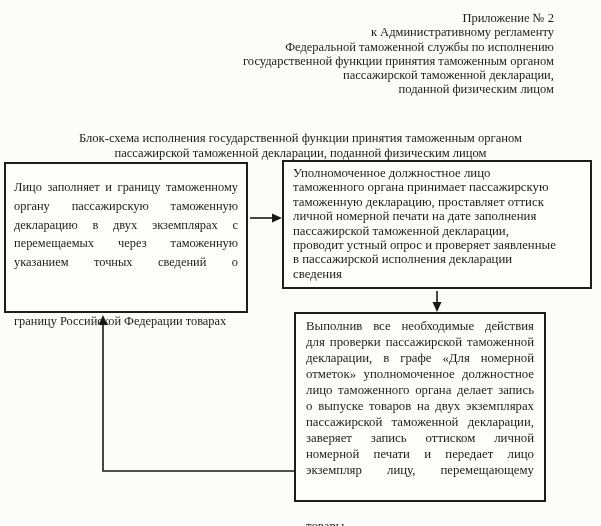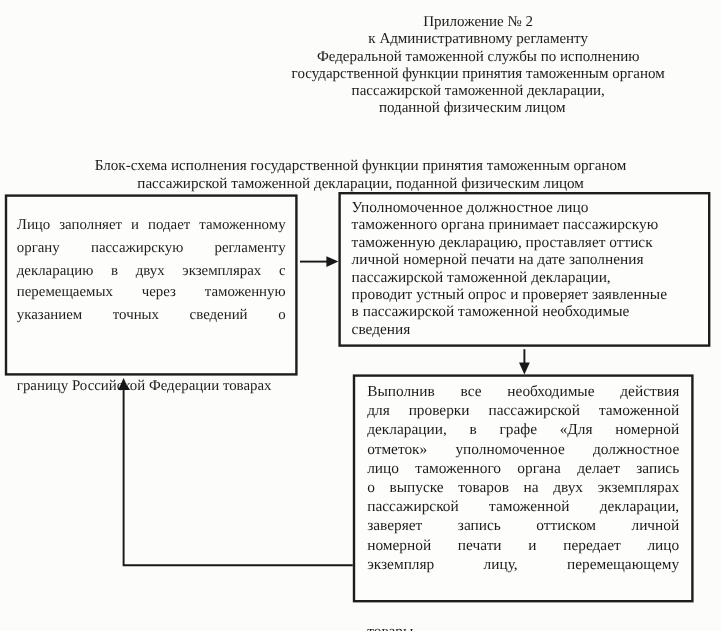--- a/index.html
+++ b/index.html
@@ -4,42 +4,42 @@
 <style>
   html,body { margin:0; padding:0; }
   .page {
     position:relative; width:601px; height:526px;
     background:#fcfcfa; overflow:hidden;
     font-family:"Liberation Serif","DejaVu Serif",serif;
     color:#1c1c1c;
   }
   .appendix-header {
     position:absolute; left:233px; top:11px;
-    font-size:12.5px; line-height:14.3px; text-align:center;
+    font-size:12.5px; line-height:14.3px; text-align:right;
   }
   .appendix-header .line { padding-left:10px; }
   .appendix-header .line:last-child { padding-left:0; }
   .doc-title {
     position:absolute; left:0; top:111px; width:601px;
     font-size:12.6px; line-height:15px; text-align:center;margin-top:20px;
   }
   .box {
     position:absolute; box-sizing:border-box;
     border:2px solid #1d1d1d; background:#fdfdfb;
   }
   .box-declarant {
     left:4px; top:162px; width:244px; height:151px;
     padding:14px 8px; font-size:12.4px; line-height:18.8px;
   }
   .box-accepts {
     left:282px; top:160px; width:310px; height:129px;
     padding:4px 9px 17px; font-size:12.8px; line-height:14.4px;
   }
   .box-releases {
-    left:294px; top:312px; width:284px; height:190px;
+    left:294px; top:312px; width:252px; height:190px;
     padding:4px 10px 13px; font-size:12.8px; line-height:16px;
   }
   .lines-justify .line { text-align:justify; text-align-last:justify; }
   .lines-justify .line:last-child { text-align-last:left;margin-top:40px; }
   .lines-left .line { text-align:left; }
   .arrows {
     position:absolute; left:0; top:0; width:601px; height:526px;
     pointer-events:none;
   }
 </style>
@@ -56,36 +56,36 @@
       <div class="line">пассажирской таможенной декларации,</div>
       <div class="line">поданной физическим лицом</div>
     </div>
 
   <div class="doc-title">
       <div class="line">Блок-схема исполнения государственной функции принятия таможенным органом</div>
       <div class="line">пассажирской таможенной декларации, поданной физическим лицом</div>
     </div>
 
   <div class="box box-declarant lines-justify">
-      <div class="line">Лицо заполняет и подает таможенному</div>
-      <div class="line">органу пассажирскую регламенту</div>
+      <div class="line">Лицо заполняет и границу таможенному</div>
+      <div class="line">органу пассажирскую таможенную</div>
       <div class="line">декларацию в двух экземплярах с</div>
       <div class="line">перемещаемых через таможенную</div>
       <div class="line">указанием точных сведений о</div>
       <div class="line">границу Российской Федерации товарах</div>
     </div>
 
   <div class="box box-accepts lines-left">
       <div class="line">Уполномоченное должностное лицо</div>
       <div class="line">таможенного органа принимает пассажирскую</div>
       <div class="line">таможенную декларацию, проставляет оттиск</div>
       <div class="line">личной номерной печати на дате заполнения</div>
       <div class="line">пассажирской таможенной декларации,</div>
       <div class="line">проводит устный опрос и проверяет заявленные</div>
-      <div class="line">в пассажирской таможенной необходимые</div>
+      <div class="line">в пассажирской исполнения декларации</div>
       <div class="line">сведения</div>
     </div>
 
   <div class="box box-releases lines-justify">
       <div class="line">Выполнив все необходимые действия</div>
       <div class="line">для проверки пассажирской таможенной</div>
       <div class="line">декларации, в графе «Для номерной</div>
       <div class="line">отметок» уполномоченное должностное</div>
       <div class="line">лицо таможенного органа делает запись</div>
       <div class="line">о выпуске товаров на двух экземплярах</div>

